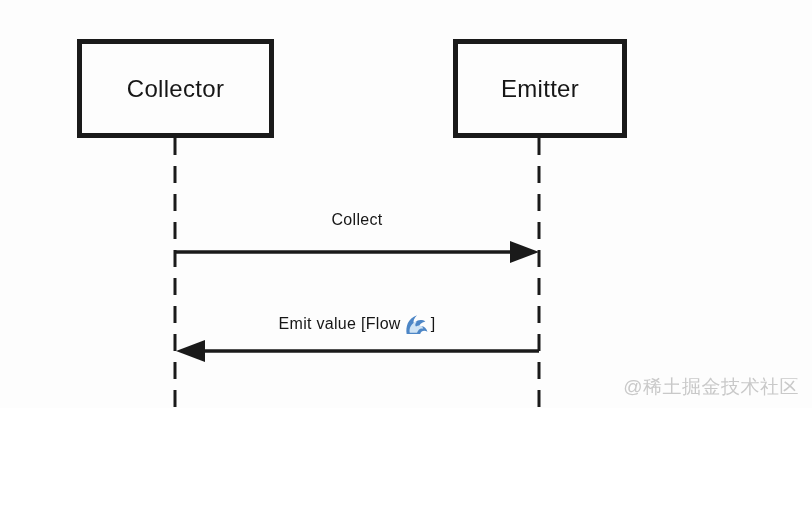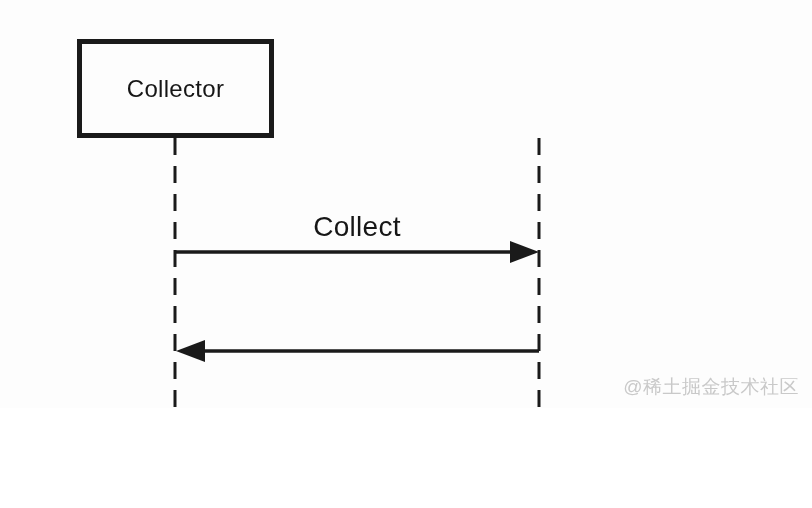--- a/index.html
+++ b/index.html
@@ -47,21 +47,21 @@
     color: #161616;
     letter-spacing: 0.3px;
   }
   .participant.collector { left: 77px;  width: 197px; }
   .participant.emitter   { left: 453px; width: 174px; }
   .msg-label {
     position: absolute;
     left: 357px;
     transform: translateX(-50%);
     white-space: nowrap;
-    font-size: 28px;
+    font-size: 16px;
     color: #161616;
     letter-spacing: 0.3px;
     display: flex;
     align-items: center;
   }
   .msg-label.collect { top: 211px; }
   .msg-label.emit    { top: 311px; }
   .wave-icon {
     width: 25px;
     height: 23px;
@@ -92,21 +92,32 @@
     <polygon points="539,252 510,241 510,263"></polygon>
 
     <line class="msg-line" x1="539" y1="351" x2="202" y2="351"></line>
     <polygon points="176,351 205,340 205,362"></polygon>
   </svg>
 
   <div class="participant collector">
     <span>Collector</span>
   </div>
 
+  <div class="participant emitter">
+    <span>Emitter</span>
+  </div>
 
   <div class="msg-label collect">
     <span>Collect</span>
   </div>
 
+  <div class="msg-label emit">
+    <span>Emit value [Flow</span>
+    <svg class="wave-icon" viewBox="0 0 24 22">
+      <path d="M2 20 C1 13 3 5 12 2 C9 5 8 8 9 10 C12 6 17 6 20 8 C16 9 14 11 14 13 C18 12 21 14 22 18 C19 16 16 17 15 20 Z" fill="#4d86c6"></path>
+      <path d="M5 19 C4 14 7 9 12 8 C10 10 10 12 11 13 C14 11 17 12 18 15 C15 14 13 16 12 19 Z" fill="#cfe3f4"></path>
+    </svg>
+    <span>]</span>
+  </div>
 
   <div class="watermark">@稀土掘金技术社区</div>
 
 </div>
 
 </body></html>

